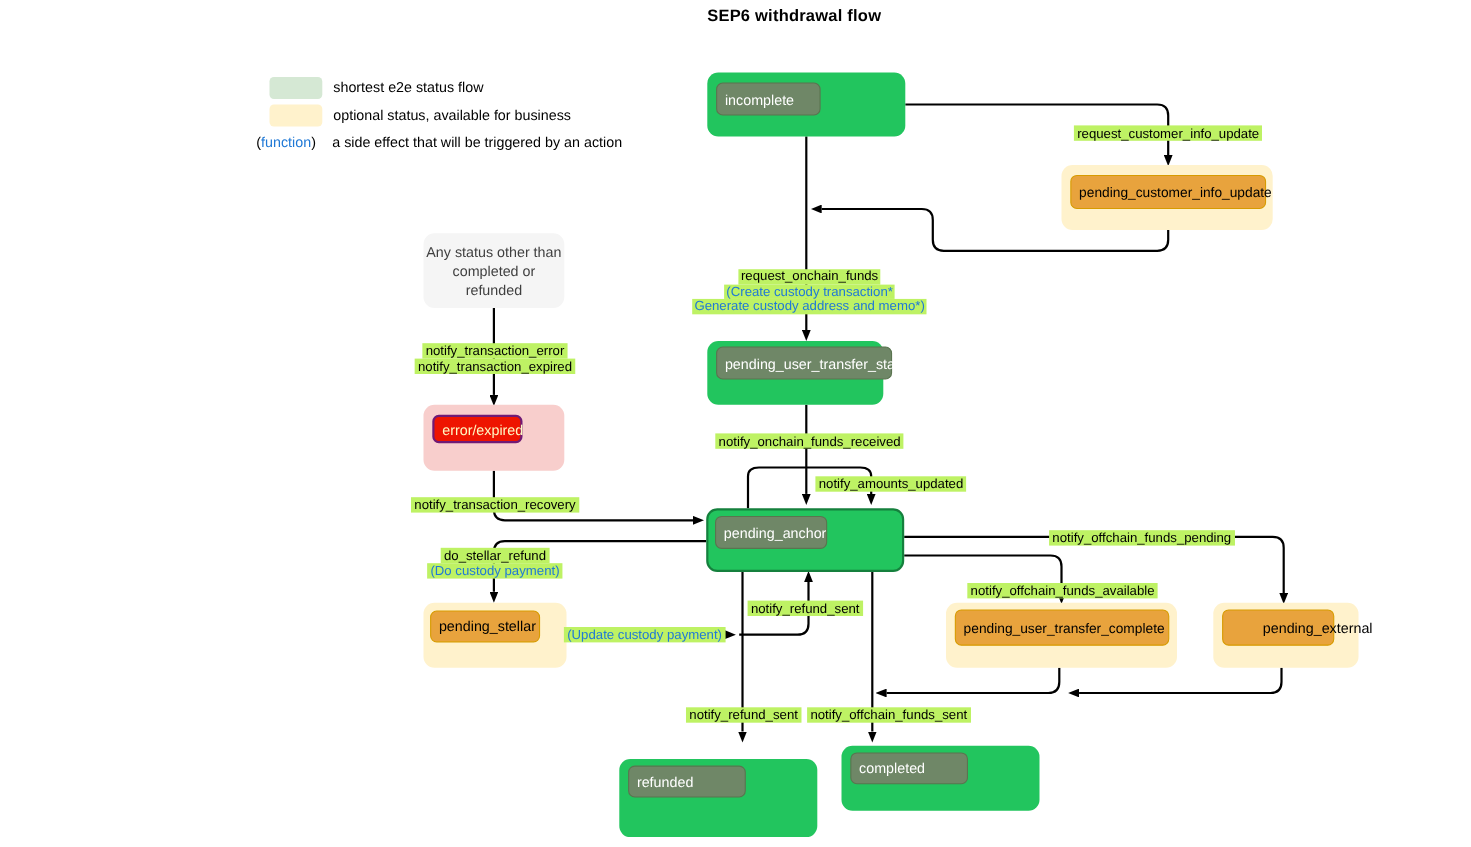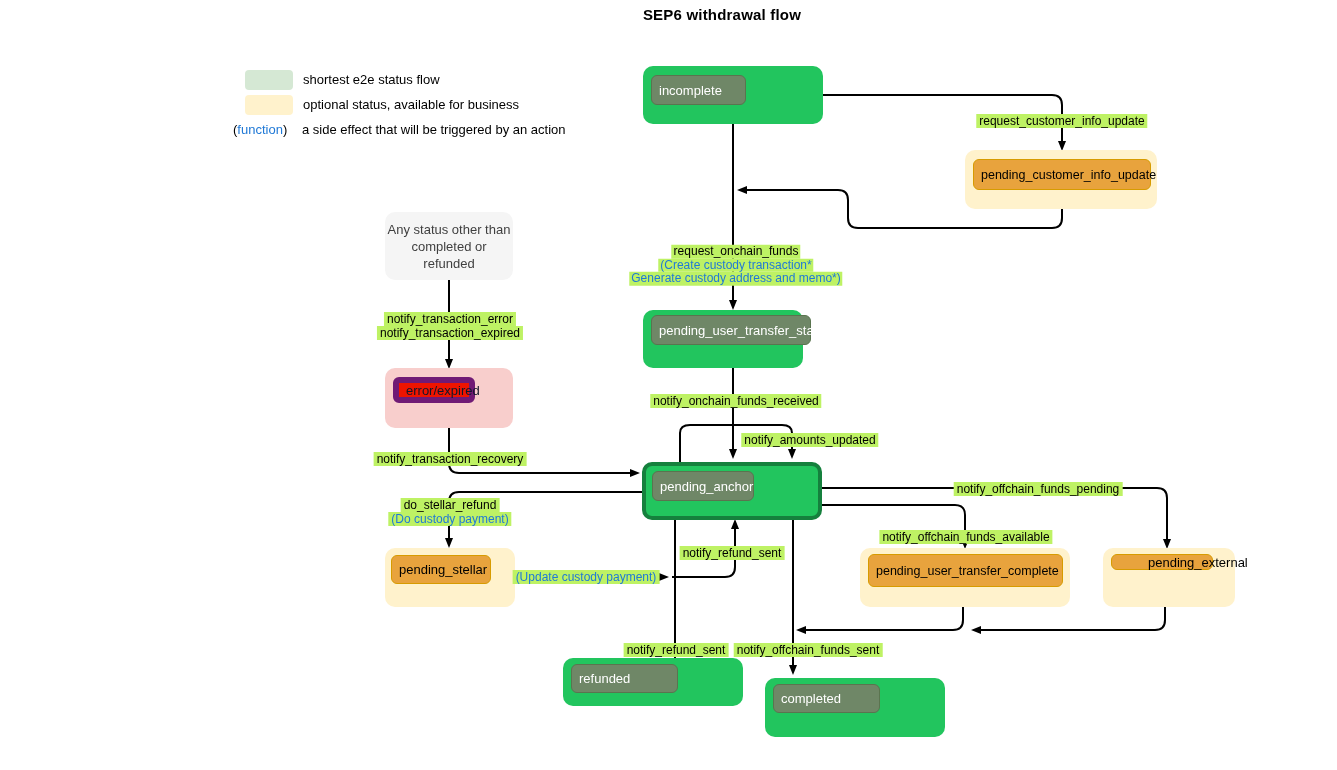--- a/index.html
+++ b/index.html
@@ -11,28 +11,28 @@
   #edge-svg path{stroke:#000;stroke-width:2;fill:none;}
   .title{
     position:absolute;left:552px;top:6px;width:340px;text-align:center;
     font-size:15px;font-weight:bold;letter-spacing:.2px;
   }
   
   .node{position:absolute;border-radius:10px;box-sizing:border-box;}
   .g{background:#22c55e;}
   .y{background:#fff2cc;}
   .p{background:#f8cecc;}
-  .anchor-border{border:4px solid #15803d;}
+  .anchor-border{border:2px solid #15803d;}
   .pill{
     position:absolute;left:8px;top:9px;border-radius:6px;box-sizing:border-box;
     display:flex;align-items:center;padding-left:7px;font-size:13px;white-space:nowrap;
   }
   .dg{background:#6f8767;border:1px solid #5a744f;color:#ffffff;}
   .og{background:#e8a33d;border:1px solid #d79b00;color:#000000;}
-  .rd{background:#ee1400;border:6px solid #701a75;color:#0f172a;}
+  .rd{background:#ee1400;border:2px solid #701a75;color:#fef9c3;}
   .sm{font-size:12.5px;}
   .note{
     background:#f5f5f5;color:#3f3f3f;border-radius:10px;display:flex;flex-direction:column;
     align-items:center;justify-content:center;font-size:13px;line-height:17px;text-align:center;
   }
   
   .el{
     position:absolute;transform:translate(-50%,-50%);background:#bef264;
     padding:0 3px;font-size:12px;line-height:14px;white-space:nowrap;
   }
@@ -111,24 +111,24 @@
 
   <div class="node y" style="left:385px;top:548px;width:130px;height:59px;">
     <div class="pill og" style="width:100px;height:29px;left:6px;top:7px;">pending_stellar</div>
   </div>
 
   <div class="node y" style="left:860px;top:548px;width:210px;height:59px;">
     <div class="pill og sm" style="width:195px;height:33px;top:6px;">pending_user_transfer_complete</div>
   </div>
 
   <div class="node y" style="left:1103px;top:548px;width:132px;height:59px;">
-    <div class="pill og" style="width:102px;height:16px;top:6px;padding-left:36px;">pending_external</div>
+    <div class="pill og" style="width:102px;height:33px;top:6px;padding-left:36px;">pending_external</div>
   </div>
 
-  <div class="node g" style="left:563px;top:658px;width:180px;height:48px;">
+  <div class="node g" style="left:563px;top:690px;width:180px;height:71px;">
     <div class="pill dg" style="width:107px;height:29px;top:6px;">refunded</div>
   </div>
 
   <div class="node g" style="left:765px;top:678px;width:180px;height:59px;">
     <div class="pill dg" style="width:107px;height:29px;top:6px;">completed</div>
   </div>
 
   <span class="el" style="left:1062px;top:121px;">request_customer_info_update</span>
 
   <div class="el-group" style="left:736px;top:265px;">

